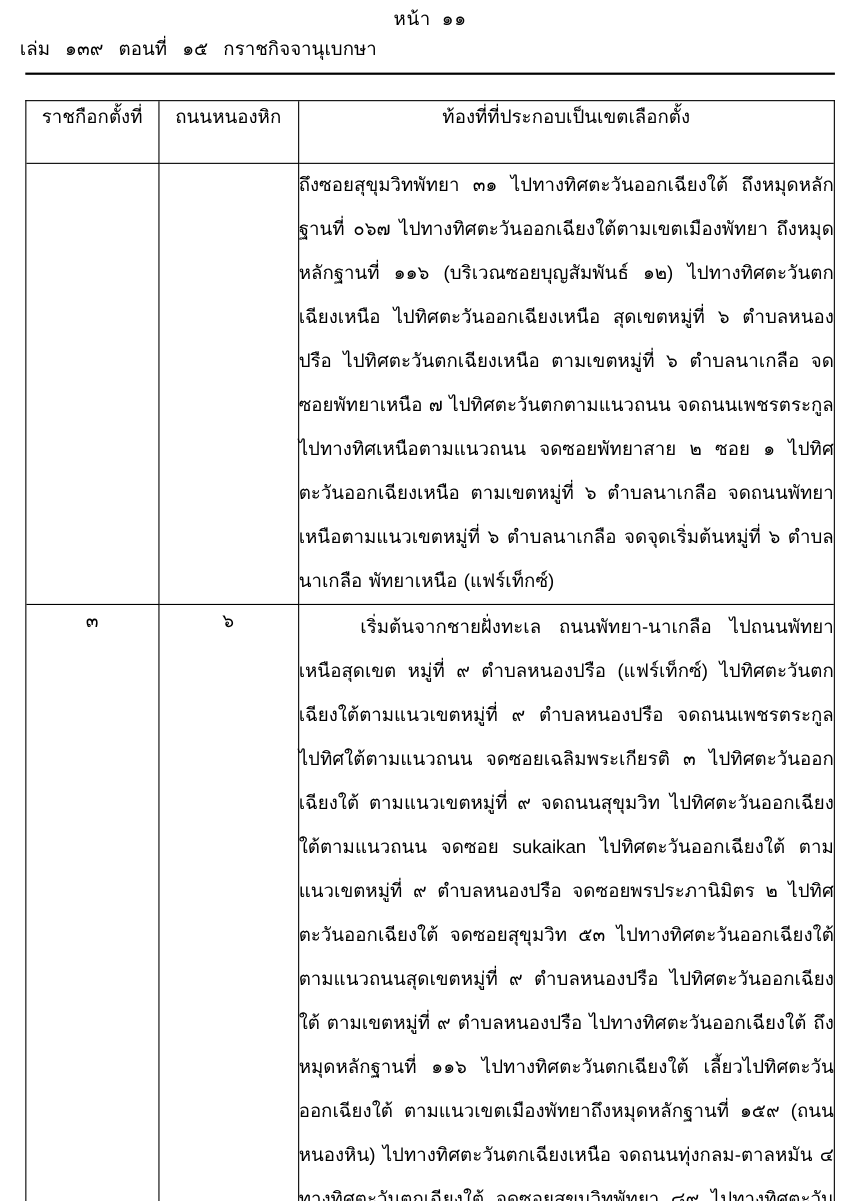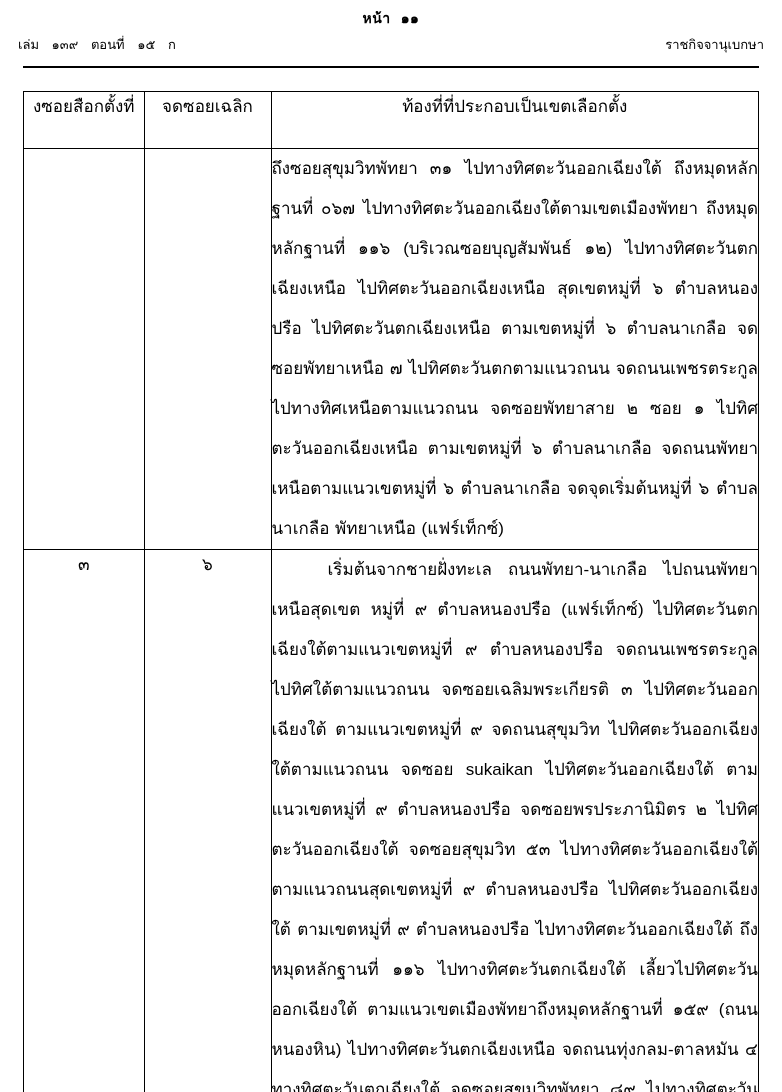--- a/index.html
+++ b/index.html
@@ -24,43 +24,42 @@
 
   
   .masthead {
     position: relative;
     padding: 6px 18px 0 18px;
     height: 72px;
     box-sizing: border-box;
   }
   .page-no {
     text-align: center;
-    font-size: 14px;
+    font-size: 17px;
     line-height: 24px;
     letter-spacing: 0.5px;
-    font-weight: bold;
   }
   .page-no .label { margin-right: 10px; }
   .masthead-row {
     display: flex;
     align-items: baseline;
     justify-content: space-between;
-    font-size: 13px;
+    font-size: 17px;
     line-height: 26px;
     margin-top: 2px;
   }
   .mh-left, .mh-right {
     white-space: nowrap;
     flex: 0 0 auto;
   }
   .mh-left > span, .mh-right > span { margin-right: 9px; }
   .mh-left > span:last-child, .mh-right > span:last-child { margin-right: 0; }
   .mh-center {
     flex: 1 1 auto;
-    text-align: right;
+    text-align: left;
     white-space: nowrap;
   }
   .mh-rule {
     position: absolute;
     left: 23px;
     right: 23px;
     bottom: 4px;
     border-top: 2px solid #000;
   }
 
@@ -148,22 +147,22 @@
 
   <div class="tbl-wrap">
     <table class="gaz">
       <colgroup>
         <col class="c1">
           <col class="c2">
           <col class="c3">
       </colgroup>
       <thead>
         <tr>
-          <th>งซอยสือกตั้งที่</th>
-          <th>จดซอยเฉลิก</th>
+          <th>ราชกือกตั้งที่</th>
+          <th>ถนนหนองหิก</th>
           <th>ท้องที่ที่ประกอบเป็นเขตเลือกตั้ง</th>
         </tr>
       </thead>
       <tbody>
         <tr>
           <td class="num"></td>
           <td class="num"></td>
           <td class="body">
             <p class="para">ถึงซอยสุขุมวิทพัทยา ๓๑ ไปทางทิศตะวันออกเฉียงใต้ ถึงหมุดหลักฐานที่ ๐๖๗ ไปทางทิศตะวันออกเฉียงใต้ตามเขตเมืองพัทยา ถึงหมุดหลักฐานที่ ๑๑๖ (บริเวณซอยบุญสัมพันธ์ ๑๒) ไปทางทิศตะวันตกเฉียงเหนือ ไปทิศตะวันออกเฉียงเหนือ สุดเขตหมู่ที่ ๖ ตำบลหนองปรือ ไปทิศตะวันตกเฉียงเหนือ ตามเขตหมู่ที่ ๖ ตำบลนาเกลือ จดซอยพัทยาเหนือ ๗ ไปทิศตะวันตกตามแนวถนน จดถนนเพชรตระกูล ไปทางทิศเหนือตามแนวถนน จดซอยพัทยาสาย ๒ ซอย ๑ ไปทิศตะวันออกเฉียงเหนือ ตามเขตหมู่ที่ ๖ ตำบลนาเกลือ จดถนนพัทยาเหนือตามแนวเขตหมู่ที่ ๖ ตำบลนาเกลือ จดจุดเริ่มต้นหมู่ที่ ๖ ตำบลนาเกลือ พัทยาเหนือ (แฟร์เท็กซ์)</p>
           </td>

